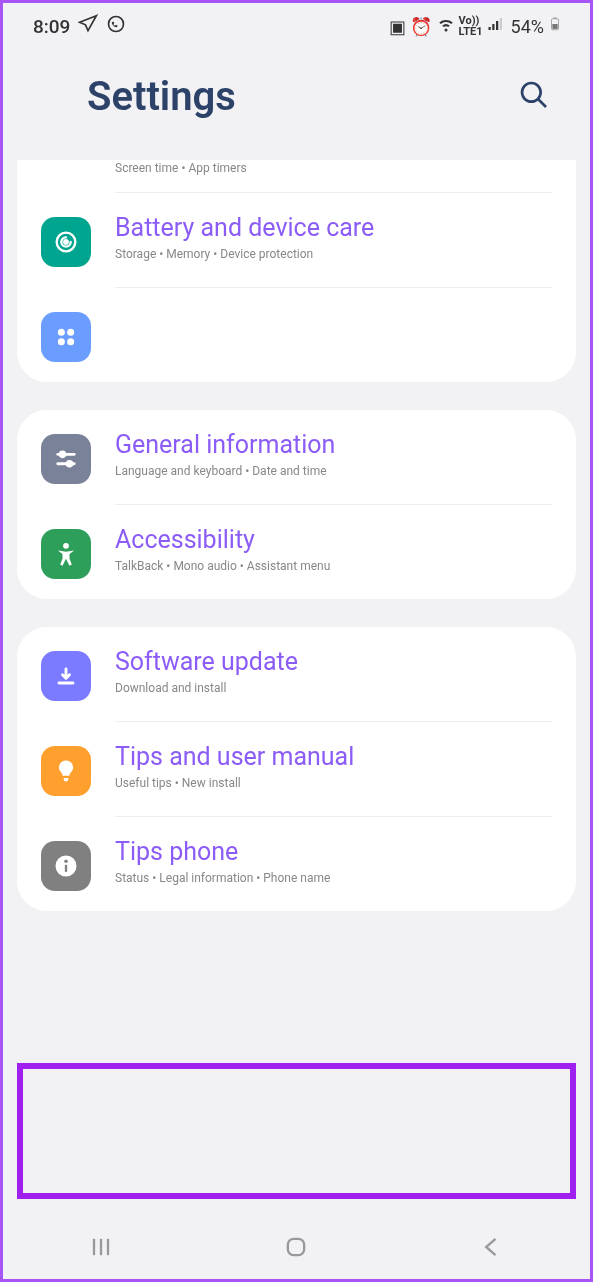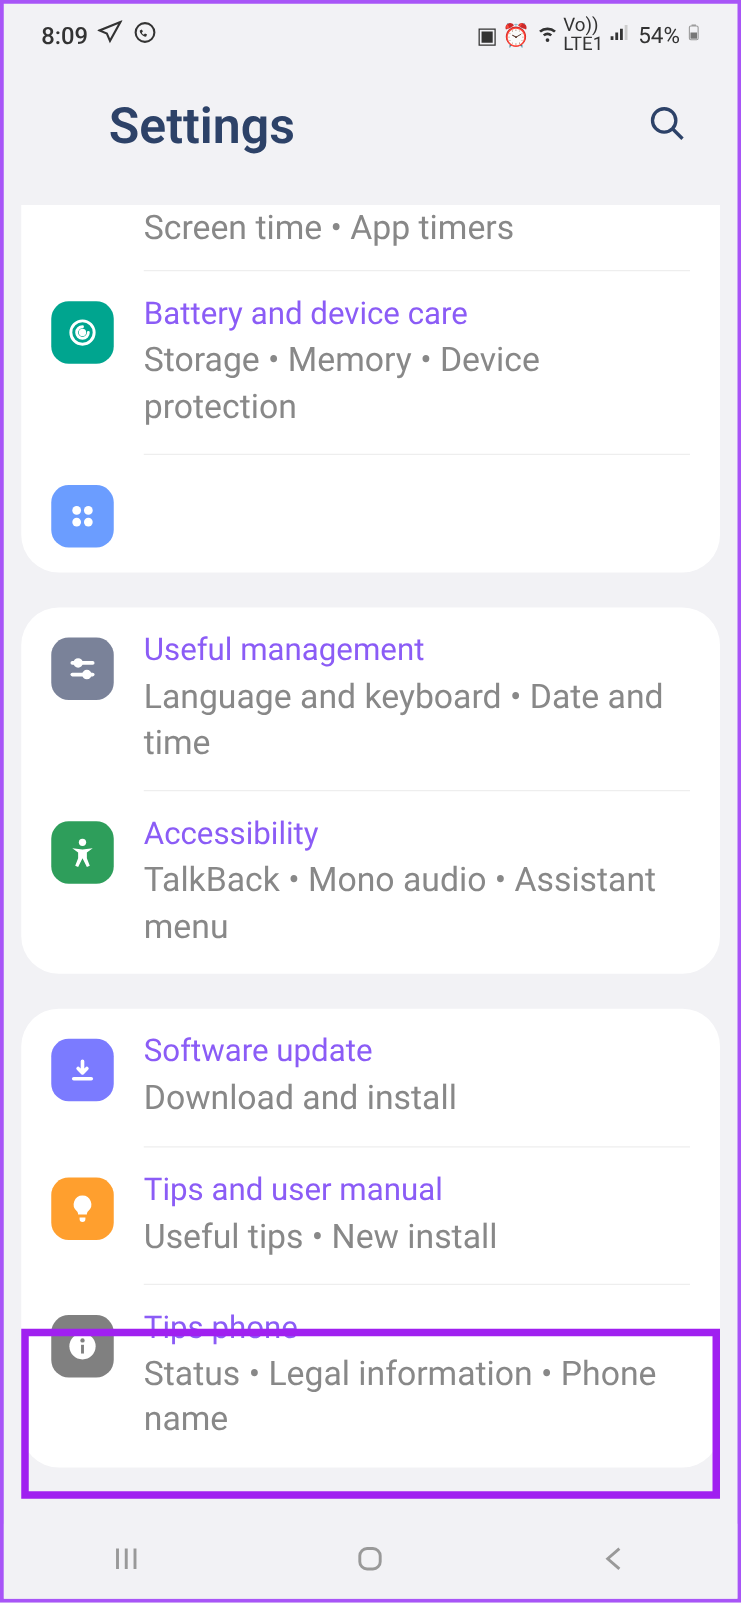--- a/index.html
+++ b/index.html
@@ -60,21 +60,21 @@
   align-items: center;
   justify-content: center;
   flex-shrink: 0;
   margin-right: 24px;
   margin-top: 4px;
 }
 .icon-box svg { width: 28px; height: 28px; }
 
 .item-text { flex: 1; padding-top: 0; }
 .item-title { font-size: 25px; color: #8b5cf6; font-weight: 400; margin-bottom: 4px; }
-.item-sub { font-size: 27px; color: #888; line-height: 1.35; }
+.item-sub { font-size: 12px; color: #888; line-height: 1.35; }
 .divider { height: 1px; background: #eee; margin-left: 98px; margin-right: 24px; }
 
 .highlight-box {
   position: absolute;
   border: 6px solid #a020f0;
   left: 14px;
   right: 14px;
   top: 1060px;
   height: 136px;
   pointer-events: none;
@@ -110,21 +110,21 @@
     </span>
   </div>
   <div class="status-right">
     <span>▣</span>
     <span>⏰</span>
     <span>
       <svg viewBox="0 0 24 24" width="18" height="18" fill="#333">
           <path d="M12 18a2 2 0 100 4 2 2 0 000-4zm-5-4a8 8 0 0110 0l-2 2a5 5 0 00-6 0zm-4-4a14 14 0 0118 0l-2 2a11 11 0 00-14 0z"></path>
         </svg>
     </span>
-    <span style="font-size:15px;line-height:1;font-weight:normal;">Vo))<br>LTE1</span>
+    <span style="font-size:11px;line-height:1;font-weight:bold;">Vo))<br>LTE1</span>
     <span>
       <svg viewBox="0 0 24 24" width="18" height="18" fill="#333">
           <rect x="2" y="16" width="3" height="4"></rect>
           <rect x="7" y="12" width="3" height="8"></rect>
           <rect x="12" y="8" width="3" height="12"></rect>
           <rect x="17" y="4" width="3" height="16" fill="#ccc"></rect>
         </svg>
     </span>
     <span class="batt">54%</span>
     <span>
@@ -185,21 +185,21 @@
   <div class="item">
     <div class="icon-box" style="background:#7a8299">
       <svg viewBox="0 0 24 24" fill="none" stroke="#fff" stroke-width="2.5" stroke-linecap="round">
           <line x1="5" y1="8" x2="19" y2="8"></line>
           <circle cx="9" cy="8" r="2" fill="#fff"></circle>
           <line x1="5" y1="16" x2="19" y2="16"></line>
           <circle cx="15" cy="16" r="2" fill="#fff"></circle>
         </svg>
     </div>
     <div class="item-text">
-      <div class="item-title">Useful management</div>
+      <div class="item-title">General information</div>
       <div class="item-sub">Language and keyboard  •  Date and time</div>
     </div>
   </div>
   <div class="divider"></div>
   <div class="item">
     <div class="icon-box" style="background:#2e9e5b">
       <svg viewBox="0 0 24 24" fill="#fff">
           <circle cx="12" cy="5" r="2.5"></circle>
           <path d="M5 9l7 1 7-1-4 3v4l2 5-2 1-3-6-3 6-2-1 2-5v-4z"></path>
         </svg>

